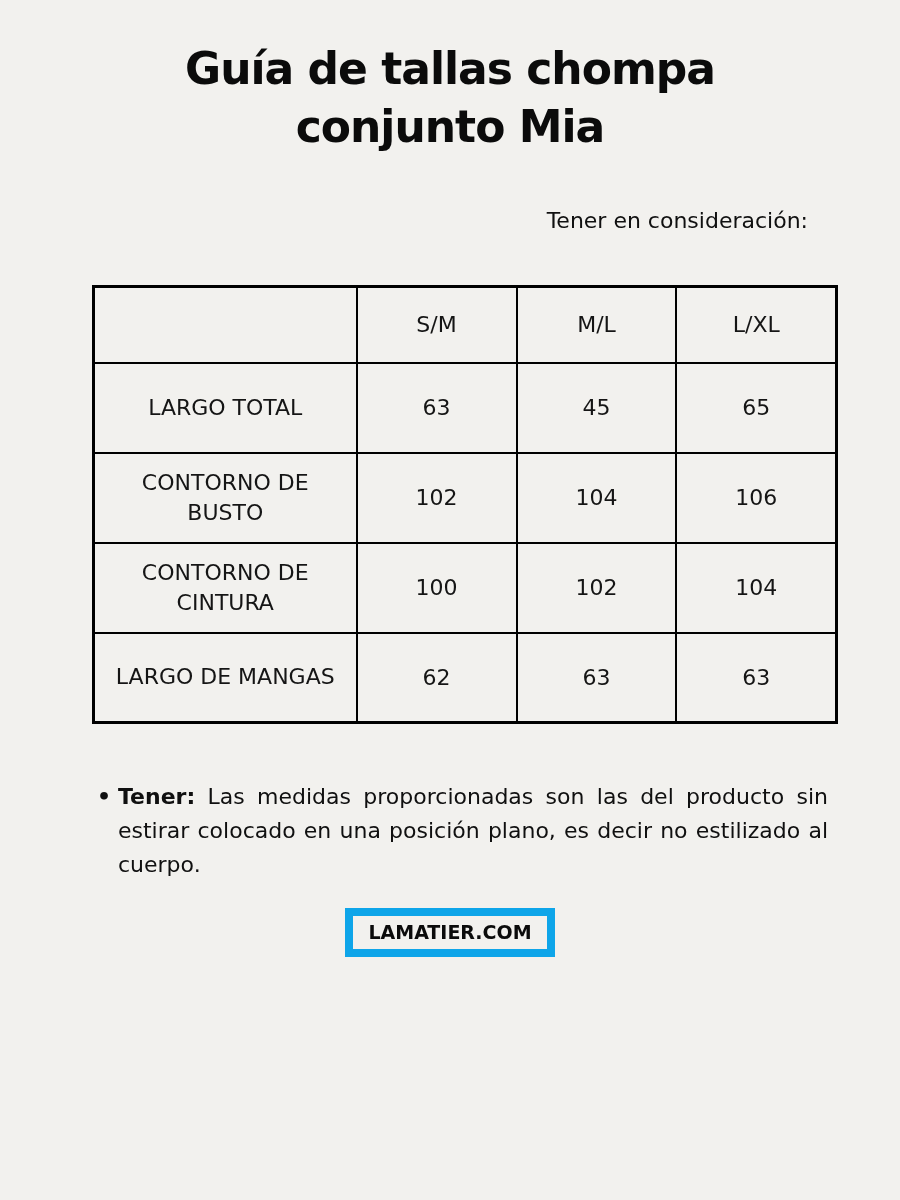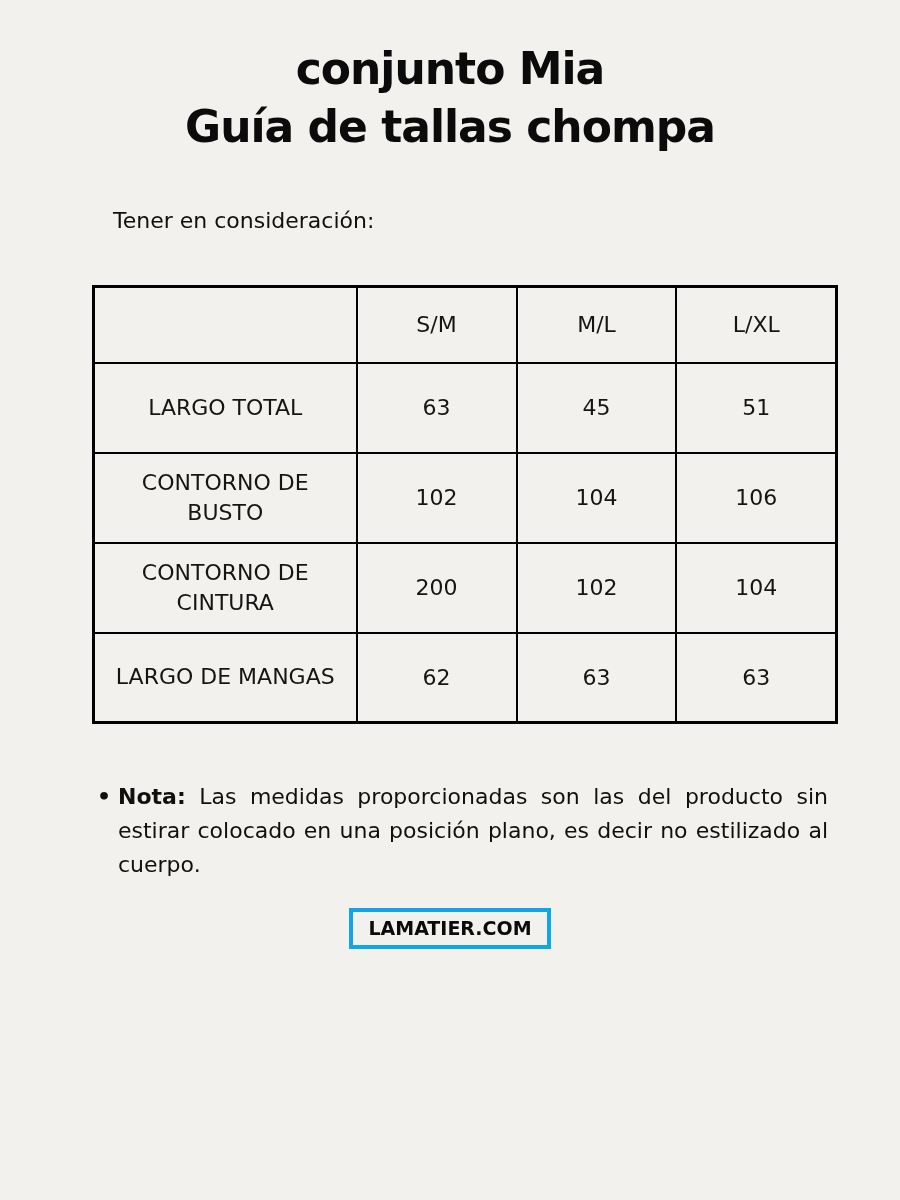--- a/index.html
+++ b/index.html
@@ -31,20 +31,21 @@
   .title span { display: block; }
 
   
   .considerations {
     margin: 48px 92px 0 68px;
     font-size: 22px;
     line-height: 33px;
   }
   .considerations-heading {
     margin-left: 45px;
+    text-align: right;
   }
   .considerations ul { list-style: none; }
   .considerations li {
     position: relative;
     padding-left: 27px;
     text-align: justify;
   }
   .considerations li::before {
     content: "\2022";
     position: absolute;
@@ -100,37 +101,37 @@
     left: 0;
     top: 0;
   }
   .note-label { font-weight: bold; }
 
   
   .footer-badge {
     width: -moz-fit-content;
     width: fit-content;
     margin: 26px auto 14px;
-    border: 4px solid #0ea5e9;
+    border: 8px solid #0ea5e9;
     padding: 5px 15px 6px;
     font-size: 19px;
     font-weight: bold;
     letter-spacing: 0px;
     color: #0b0b0b;
     background: transparent;
   }
 </style>
 </head>
 <body>
 
 <div class="page">
 
   <h1 class="title">
+    <span>Guía de tallas chompa</span>
     <span>conjunto Mia</span>
-    <span>Guía de tallas chompa</span>
   </h1>
 
   <section class="considerations">
     <p class="considerations-heading">Tener en consideración:</p>
   </section>
 
   <table class="size-table">
     <colgroup>
       <col class="c-label">
         <col class="c-size">
@@ -143,48 +144,48 @@
         <th>S/M</th>
         <th>M/L</th>
         <th>L/XL</th>
       </tr>
     </thead>
     <tbody>
       <tr>
         <th class="row-label">LARGO TOTAL</th>
         <td class="value-cell">63</td>
         <td class="value-cell">45</td>
-        <td class="value-cell">51</td>
+        <td class="value-cell">65</td>
       </tr>
       <tr>
         <th class="row-label">CONTORNO DE
 BUSTO</th>
         <td class="value-cell">102</td>
         <td class="value-cell">104</td>
         <td class="value-cell">106</td>
       </tr>
       <tr>
         <th class="row-label">CONTORNO DE
 CINTURA</th>
-        <td class="value-cell">200</td>
+        <td class="value-cell">100</td>
         <td class="value-cell">102</td>
         <td class="value-cell">104</td>
       </tr>
       <tr>
         <th class="row-label">LARGO DE MANGAS</th>
         <td class="value-cell">62</td>
         <td class="value-cell">63</td>
         <td class="value-cell">63</td>
       </tr>
     </tbody>
   </table>
 
   <section class="note">
     <ul>
-      <li><span class="note-label">Nota:</span> <span>Las medidas proporcionadas son las del producto sin estirar colocado en una posición plano, es decir no estilizado al cuerpo.</span></li>
+      <li><span class="note-label">Tener:</span> <span>Las medidas proporcionadas son las del producto sin estirar colocado en una posición plano, es decir no estilizado al cuerpo.</span></li>
     </ul>
   </section>
 
   <div class="footer-badge">
     <span>LAMATIER.COM</span>
   </div>
 
 </div>
 
 </body></html>

